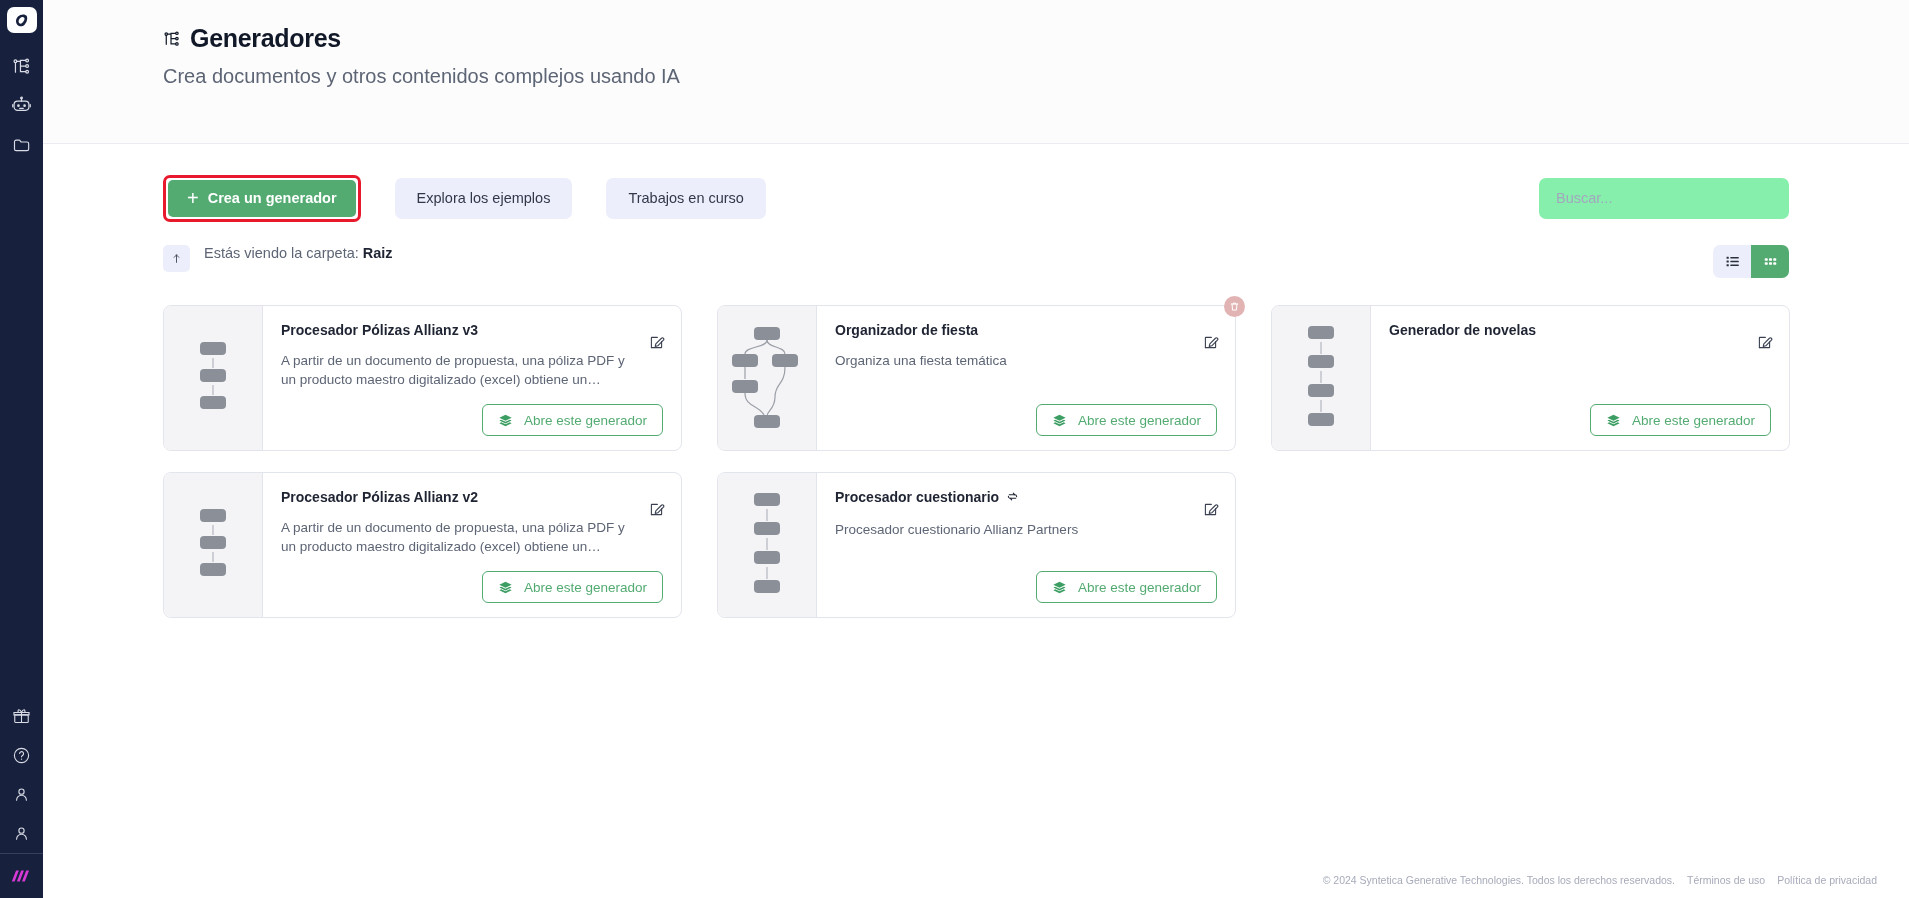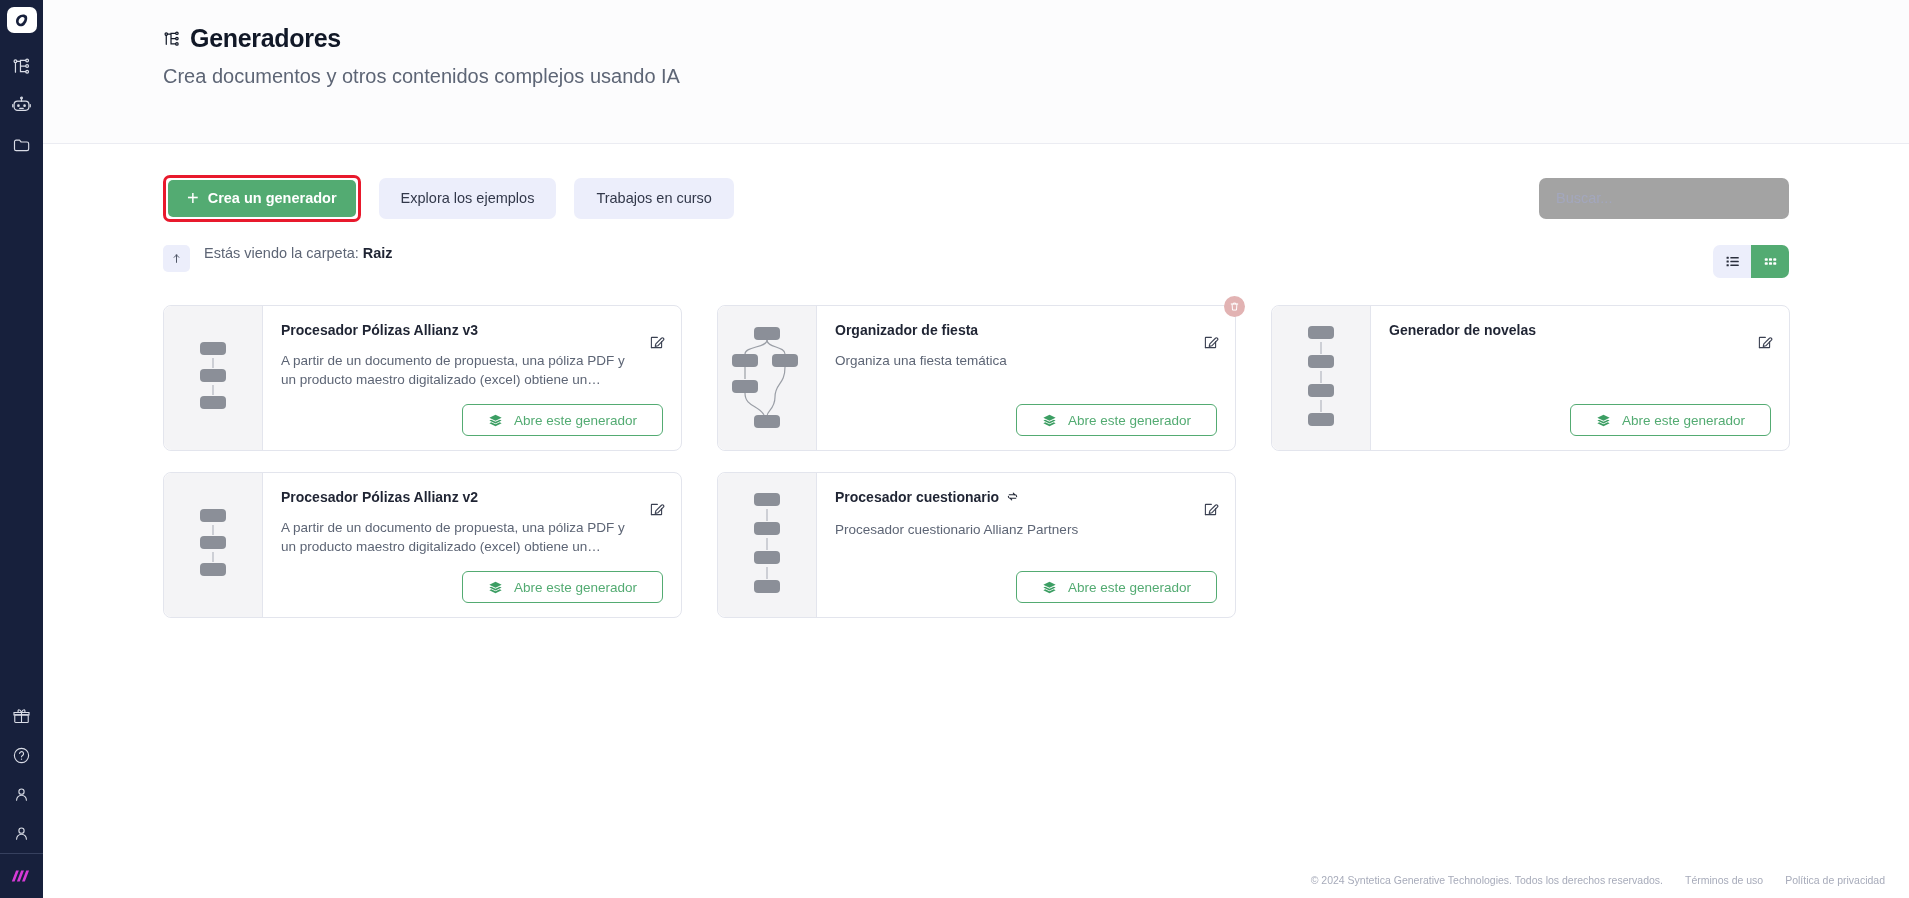--- a/index.html
+++ b/index.html
@@ -77,26 +77,26 @@
     font-family: "Liberation Sans", sans-serif;
     display: flex; align-items: center; gap: 9px; cursor: pointer;
   }
   .plus { font-size: 20px; font-weight: 400; line-height: 1; }
   .btn-secondary {
     background: #eceefb; color: #32384a;
     border: none; border-radius: 7px;
     height: 41px; padding: 0 22px;
     font-size: 14.5px; font-weight: 400;
     font-family: "Liberation Sans", sans-serif;
-    margin-left: 18px; cursor: pointer;
+    margin-left: 34px; cursor: pointer;
   }
   #search-field {
     margin-left: auto;
     width: 250px; height: 41px;
-    background: #a3a3a3; border: none; border-radius: 7px;
+    background: #86efac; border: none; border-radius: 7px;
     padding: 0 17px; font-size: 14.5px; color: #32384a;
     font-family: "Liberation Sans", sans-serif; outline: none;
   }
   #search-field::placeholder { color: #a3a7bd; }
 
   
   #folder-bar {
     margin: 25px 0 0 120px; padding-right: 120px;
     display: flex; align-items: flex-start; height: 34px;
   }
@@ -159,29 +159,29 @@
   .delete-btn {
     position: absolute; top: -10px; right: -10px;
     width: 21px; height: 21px; border-radius: 50%;
     background: #e2b3b3; border: none; cursor: pointer;
     display: flex; align-items: center; justify-content: center;
   }
   .open-btn {
     margin-top: auto; align-self: flex-end;
     background: #ffffff; color: #53ab72;
     border: 1px solid #53ab72; border-radius: 6px;
-    height: 32px; padding: 0 25px;
+    height: 32px; padding: 0 15px;
     font-size: 13.5px; font-family: "Liberation Sans", sans-serif;
     display: flex; align-items: center; gap: 11px; cursor: pointer;
   }
 
   
   #footer {
-    position: absolute; bottom: 12px; right: 24px;
-    display: flex; align-items: flex-end; gap: 22px;
+    position: absolute; bottom: 12px; right: 32px;
+    display: flex; align-items: flex-end; gap: 12px;
     font-size: 10.5px; color: #a7abba;
   }
   #footer a { color: #a7abba; text-decoration: none; }
 </style>
 </head>
 <body>
 
 <div id="sidebar">
   <div class="sidebar-top">
     <div class="logo-box">

